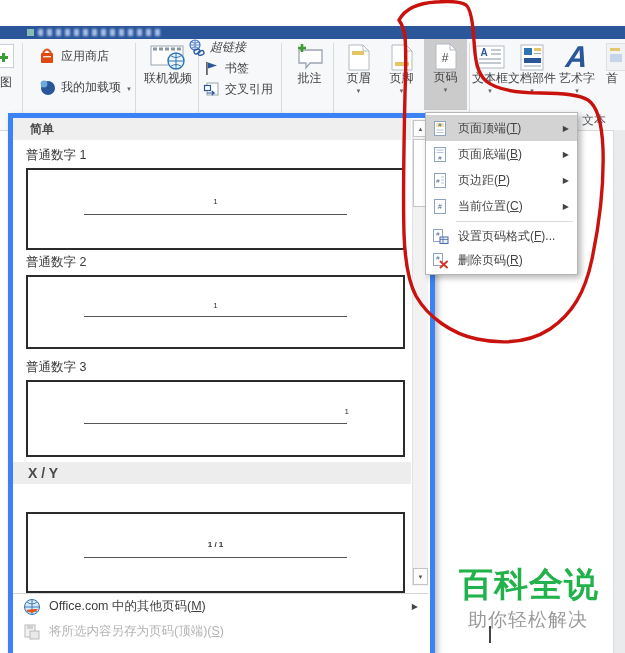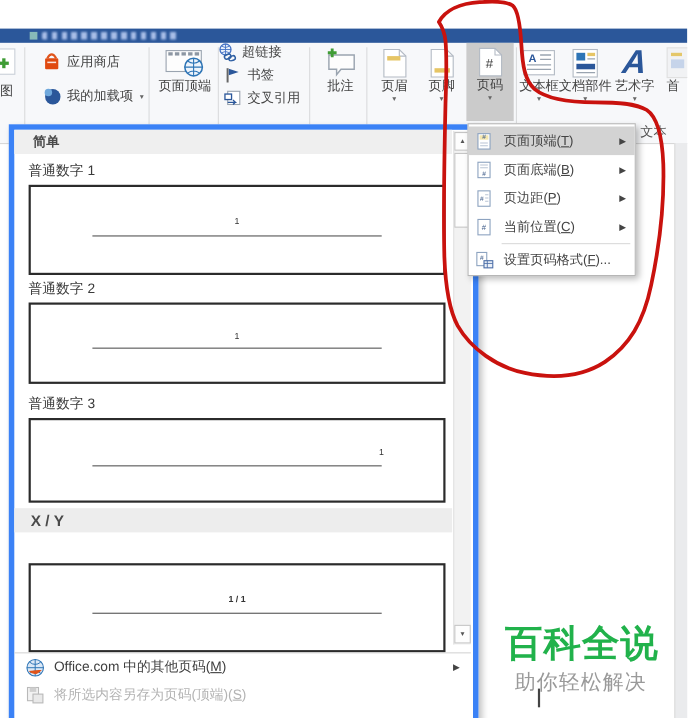--- a/index.html
+++ b/index.html
@@ -125,24 +125,24 @@
             <rect x="4" y="4.5" width="4" height="3"></rect>
               <rect x="10" y="4.5" width="4" height="3"></rect>
             <rect x="16" y="4.5" width="4" height="3"></rect>
               <rect x="22" y="4.5" width="4" height="3"></rect>
               <rect x="28" y="4.5" width="4" height="3"></rect>
           </g>
           <circle cx="27" cy="18" r="8" fill="#eef4fb" stroke="#2e75b6" stroke-width="1.4"></circle>
           <path d="M19 18 h16 M27 10 v16 M21.5 12.5 q5.5 4 11 0 M21.5 23.5 q5.5 -4 11 0" fill="none" stroke="#2e75b6" stroke-width="1"></path>
         </svg>
       </span>
-      <span class="rlabel">页面顶端</span>
-    </div>
-
-    <div class="smallbtn" style="left:198px;top:0px;">
+      <span class="rlabel">联机视频</span>
+    </div>
+
+    <div class="smallbtn" style="left:188px;top:0px;font-style:italic;">
       <svg width="17" height="17" viewBox="0 0 17 17">
         <circle cx="7" cy="6" r="5" fill="#eaf1fa" stroke="#4472c4" stroke-width="1.2"></circle>
         <path d="M2 6 h10 M7 1 v10 M3.5 3 q3.5 2.5 7 0 M3.5 9 q3.5 -2.5 7 0" fill="none" stroke="#4472c4" stroke-width=".8"></path>
         <rect x="6" y="10.5" width="6" height="4" rx="2" fill="none" stroke="#2e5fa3" stroke-width="1.4" transform="rotate(-20 9 12.5)"></rect>
         <rect x="10" y="12" width="6" height="4" rx="2" fill="none" stroke="#2e5fa3" stroke-width="1.4" transform="rotate(-20 13 14)"></rect>
       </svg>
       <span class="rlabel">超链接</span>
     </div>
     <div class="smallbtn" style="left:203px;top:21px;">
       <svg width="17" height="17" viewBox="0 0 17 17">
@@ -373,20 +373,31 @@
     <div class="mitem" style="height:24px;">
       <svg class="mic" viewBox="0 0 17 17">
         <rect x="1.5" y="1.5" width="9" height="12" fill="#fff" stroke="#8da3c0"></rect>
         <text x="6" y="8" text-anchor="middle" font-size="6" fill="#44608c">#</text>
         <rect x="8" y="9" width="8" height="6.5" fill="#eaf0f8" stroke="#4a6da7"></rect>
         <line x1="8" y1="11.5" x2="16" y2="11.5" stroke="#4a6da7" stroke-width=".8"></line>
         <line x1="11" y1="9" x2="11" y2="15.5" stroke="#4a6da7" stroke-width=".8"></line>
       </svg>
       <span class="mtxt"><span>设置页码格式(</span><span class="key">F</span><span>)...</span></span>
     </div>
+    <div class="mitem" style="height:24px;">
+      <svg class="mic" viewBox="0 0 17 17">
+        <rect x="1.5" y="1.5" width="9" height="12" fill="#fff" stroke="#8da3c0"></rect>
+        <text x="6" y="8" text-anchor="middle" font-size="6" fill="#44608c">#</text>
+        <g stroke="#cf3a28" stroke-width="2" stroke-linecap="round">
+          <line x1="8.5" y1="9.5" x2="15" y2="15.5"></line>
+            <line x1="15" y1="9.5" x2="8.5" y2="15.5"></line>
+        </g>
+      </svg>
+      <span class="mtxt"><span>删除页码(</span><span class="key">R</span><span>)</span></span>
+    </div>
   </div>
 
   <svg class="anno" width="625" height="653" viewBox="0 0 625 653">
     <path d="M 399 20 C 405 9 419 3 436 2 C 449 1 460 1 466 5 C 471 9 473 24 474 41
              C 475 59 477 73 486 81 C 497 90 517 93 541 93 C 561 93 578 94 588 100
              C 597 106 602 124 603 149 C 604 183 600 221 592 259 C 585 293 572 314 550 329
              C 530 342 506 345 477 339 C 452 334 428 317 416 296 C 408 281 405 261 404 234
              C 403 198 404 139 405 94 C 406 67 406 49 405 37 C 404 28 401 23 399 20" fill="none" stroke="#c9120e" stroke-width="3.4" stroke-linecap="round" stroke-linejoin="round"></path>
   </svg>
 </div>

